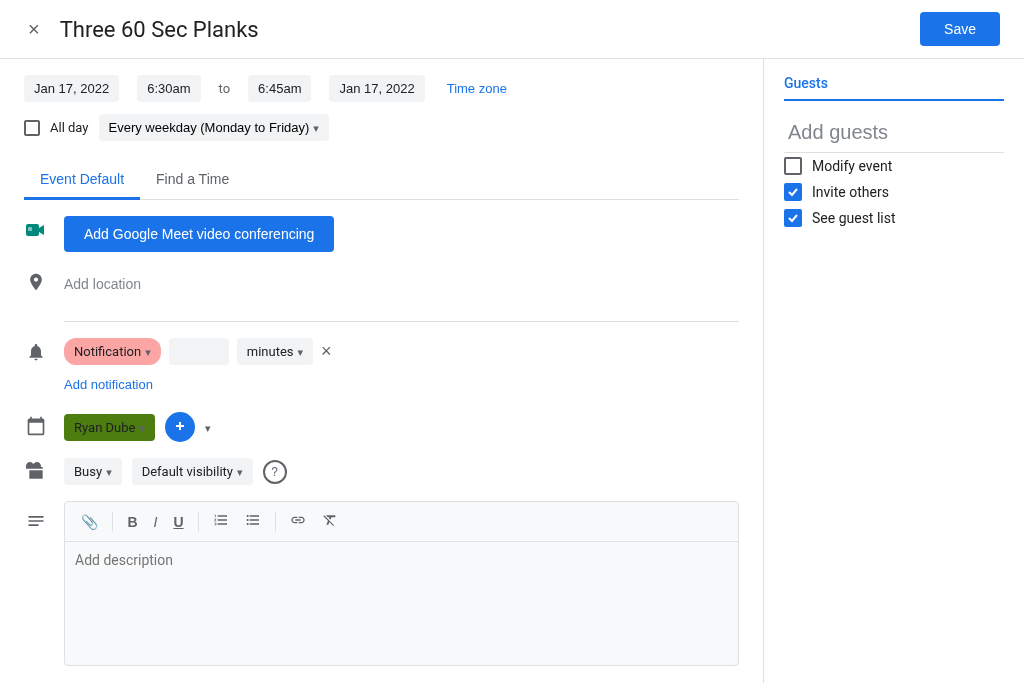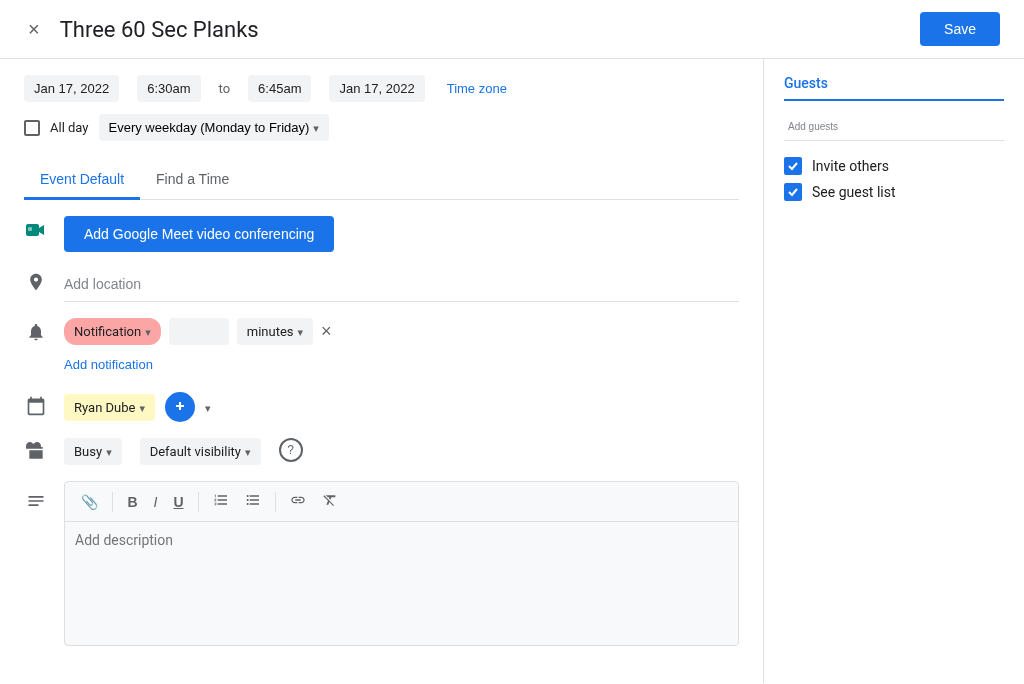--- a/index.html
+++ b/index.html
@@ -157,34 +157,35 @@
       cursor: pointer; padding: 4px 0; text-align: right;
     }
 
     
     .calendar-row {
       display: flex;
       align-items: center;
       gap: 10px;
     }
     .calendar-btn {
-      background: #fef9c3; border: none; border-radius: 4px;
+      background: #4d7c0f; border: none; border-radius: 4px;
       padding: 6px 10px; font-size: 13px; cursor: pointer;
       display: flex; align-items: center; gap: 4px;
     }
     .color-circle-btn {
       width: 30px; height: 30px; border-radius: 50%; background: #1a73e8;
       border: none; cursor: pointer; display: flex; align-items: center;
       justify-content: center;
     }
 
     
     .status-row {
       display: flex;
-      gap: 18px;
+      align-items: center;
+      gap: 10px;
     }
     .status-btn {
       background: #f1f3f4; border: none; border-radius: 4px;
       padding: 6px 10px; font-size: 13px; cursor: pointer;
       display: flex; align-items: center; gap: 4px;
     }
     .help-btn {
       width: 24px; height: 24px; border-radius: 50%; border: 2px solid #5f6368;
       background: none; cursor: pointer; font-size: 12px; color: #5f6368;
       display: flex; align-items: center; justify-content: center;
@@ -224,22 +225,22 @@
     }
 
     
     .guests-title {
       font-size: 14px; font-weight: 500; color: #1a73e8;
       border-bottom: 2px solid #1a73e8;
       padding-bottom: 8px; margin-bottom: 12px;
     }
     .add-guests-input {
       width: 100%; border: none; border-bottom: 1px solid #e0e0e0;
-      padding: 8px 4px; font-size: 10px; color: #202124; outline: none;
-      background: transparent; margin-bottom: 16px;
+      padding: 8px 4px; font-size: 20px; color: #202124; outline: none;
+      background: transparent; margin-bottom: 4px;
     }
     .add-guests-input::placeholder { color: #80868b; }
     .guest-permissions-title {
       font-size: 13px; color: #5f6368; margin-bottom: 10px;
     }
     .permission-row {
       display: flex; align-items: center; gap: 10px; margin-bottom: 8px;
     }
     .perm-checkbox {
       width: 18px; height: 18px; border-radius: 2px;
@@ -251,21 +252,21 @@
     }
     .perm-checkbox.checked {
       background: #1a73e8; border: 2px solid #1a73e8;
     }
     .perm-label { font-size: 14px; color: #202124; }
 
     
     .location-row-inner {
       width: 100%;
       border-bottom: 1px solid #e0e0e0;
-      padding-bottom: 0;
+      padding-bottom: 20px;
     }
 
     
     .chevron::after {
       content: '▾'; font-size: 11px; color: #5f6368;
     }
   </style>
 </head>
 <body>
 
@@ -436,20 +437,24 @@
     </div>
 
   </div>
 
   <div class="right-panel">
     <div class="guests-title">Guests</div>
 
     <input class="add-guests-input" type="text" placeholder="Add guests" style="">
 
 
+    <div class="permission-row">
+      <div class="perm-checkbox unchecked"></div>
+      <span class="perm-label">Modify event</span>
+    </div>
 
     <div class="permission-row">
       <div class="perm-checkbox checked">
         <svg width="12" height="12" viewBox="0 0 12 12">
             <polyline points="2,6 5,9 10,3" stroke="white" stroke-width="2" fill="none"></polyline>
           </svg>
       </div>
       <span class="perm-label">Invite others</span>
     </div>
 

